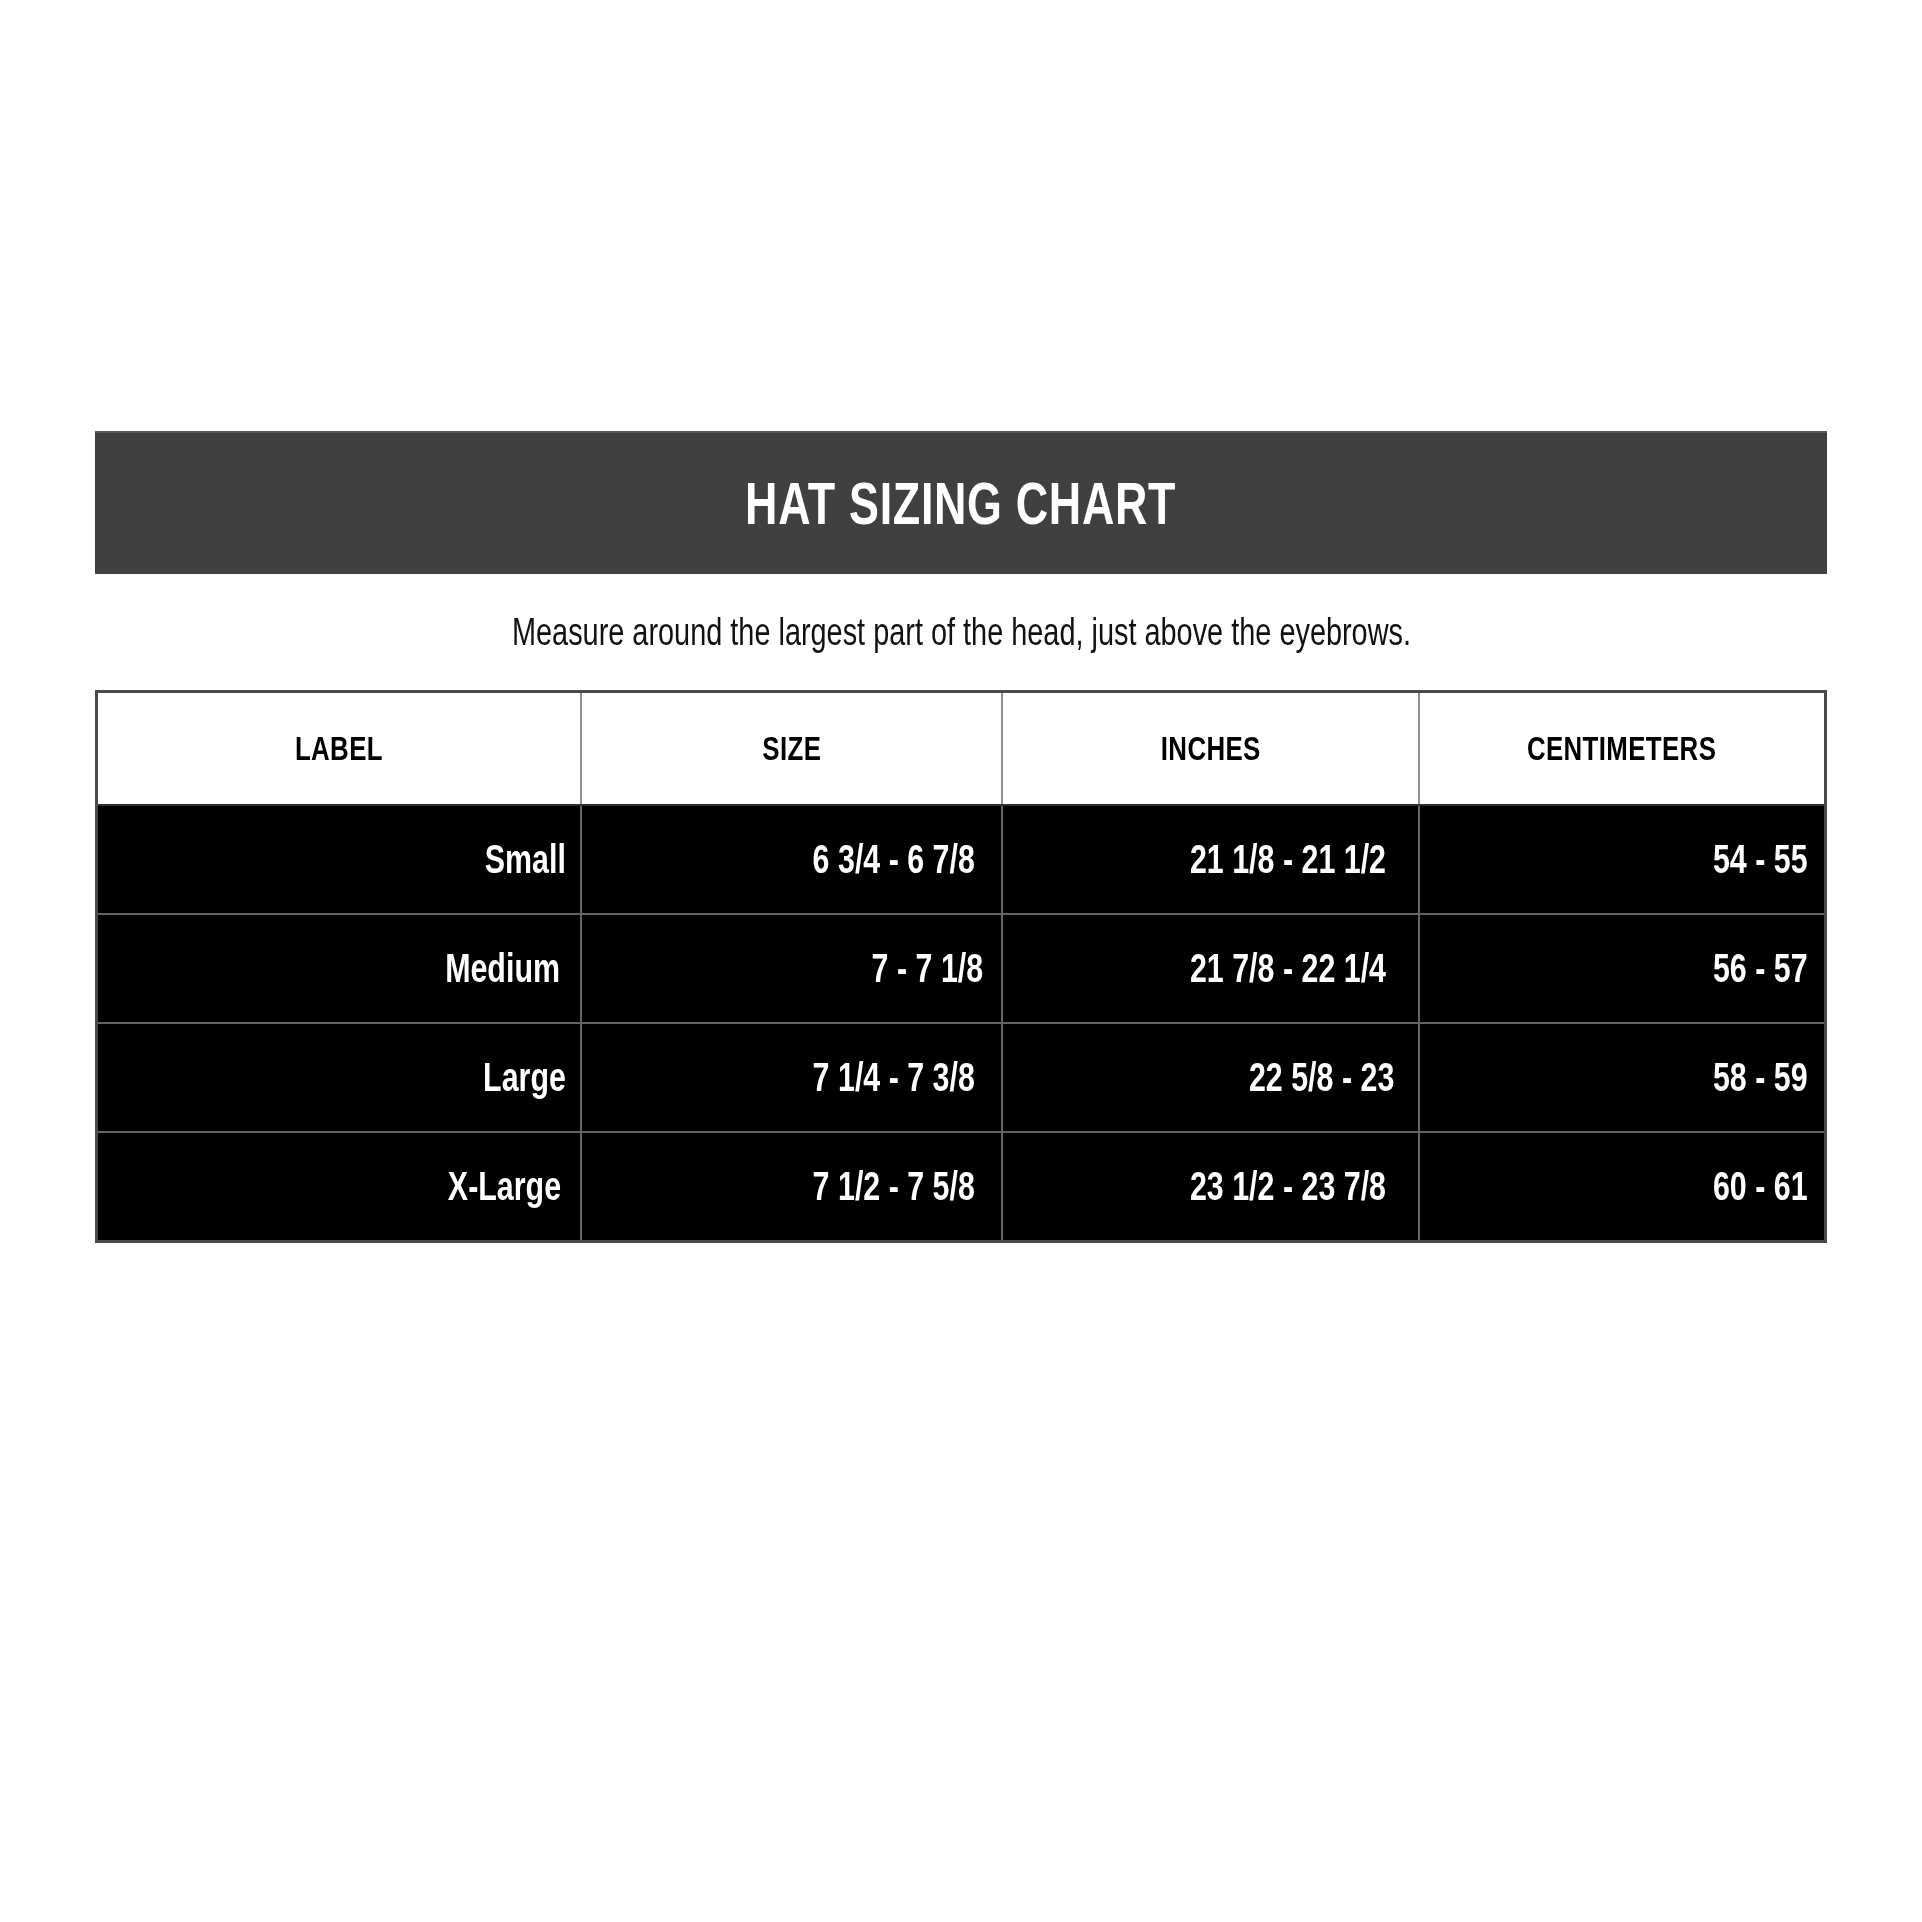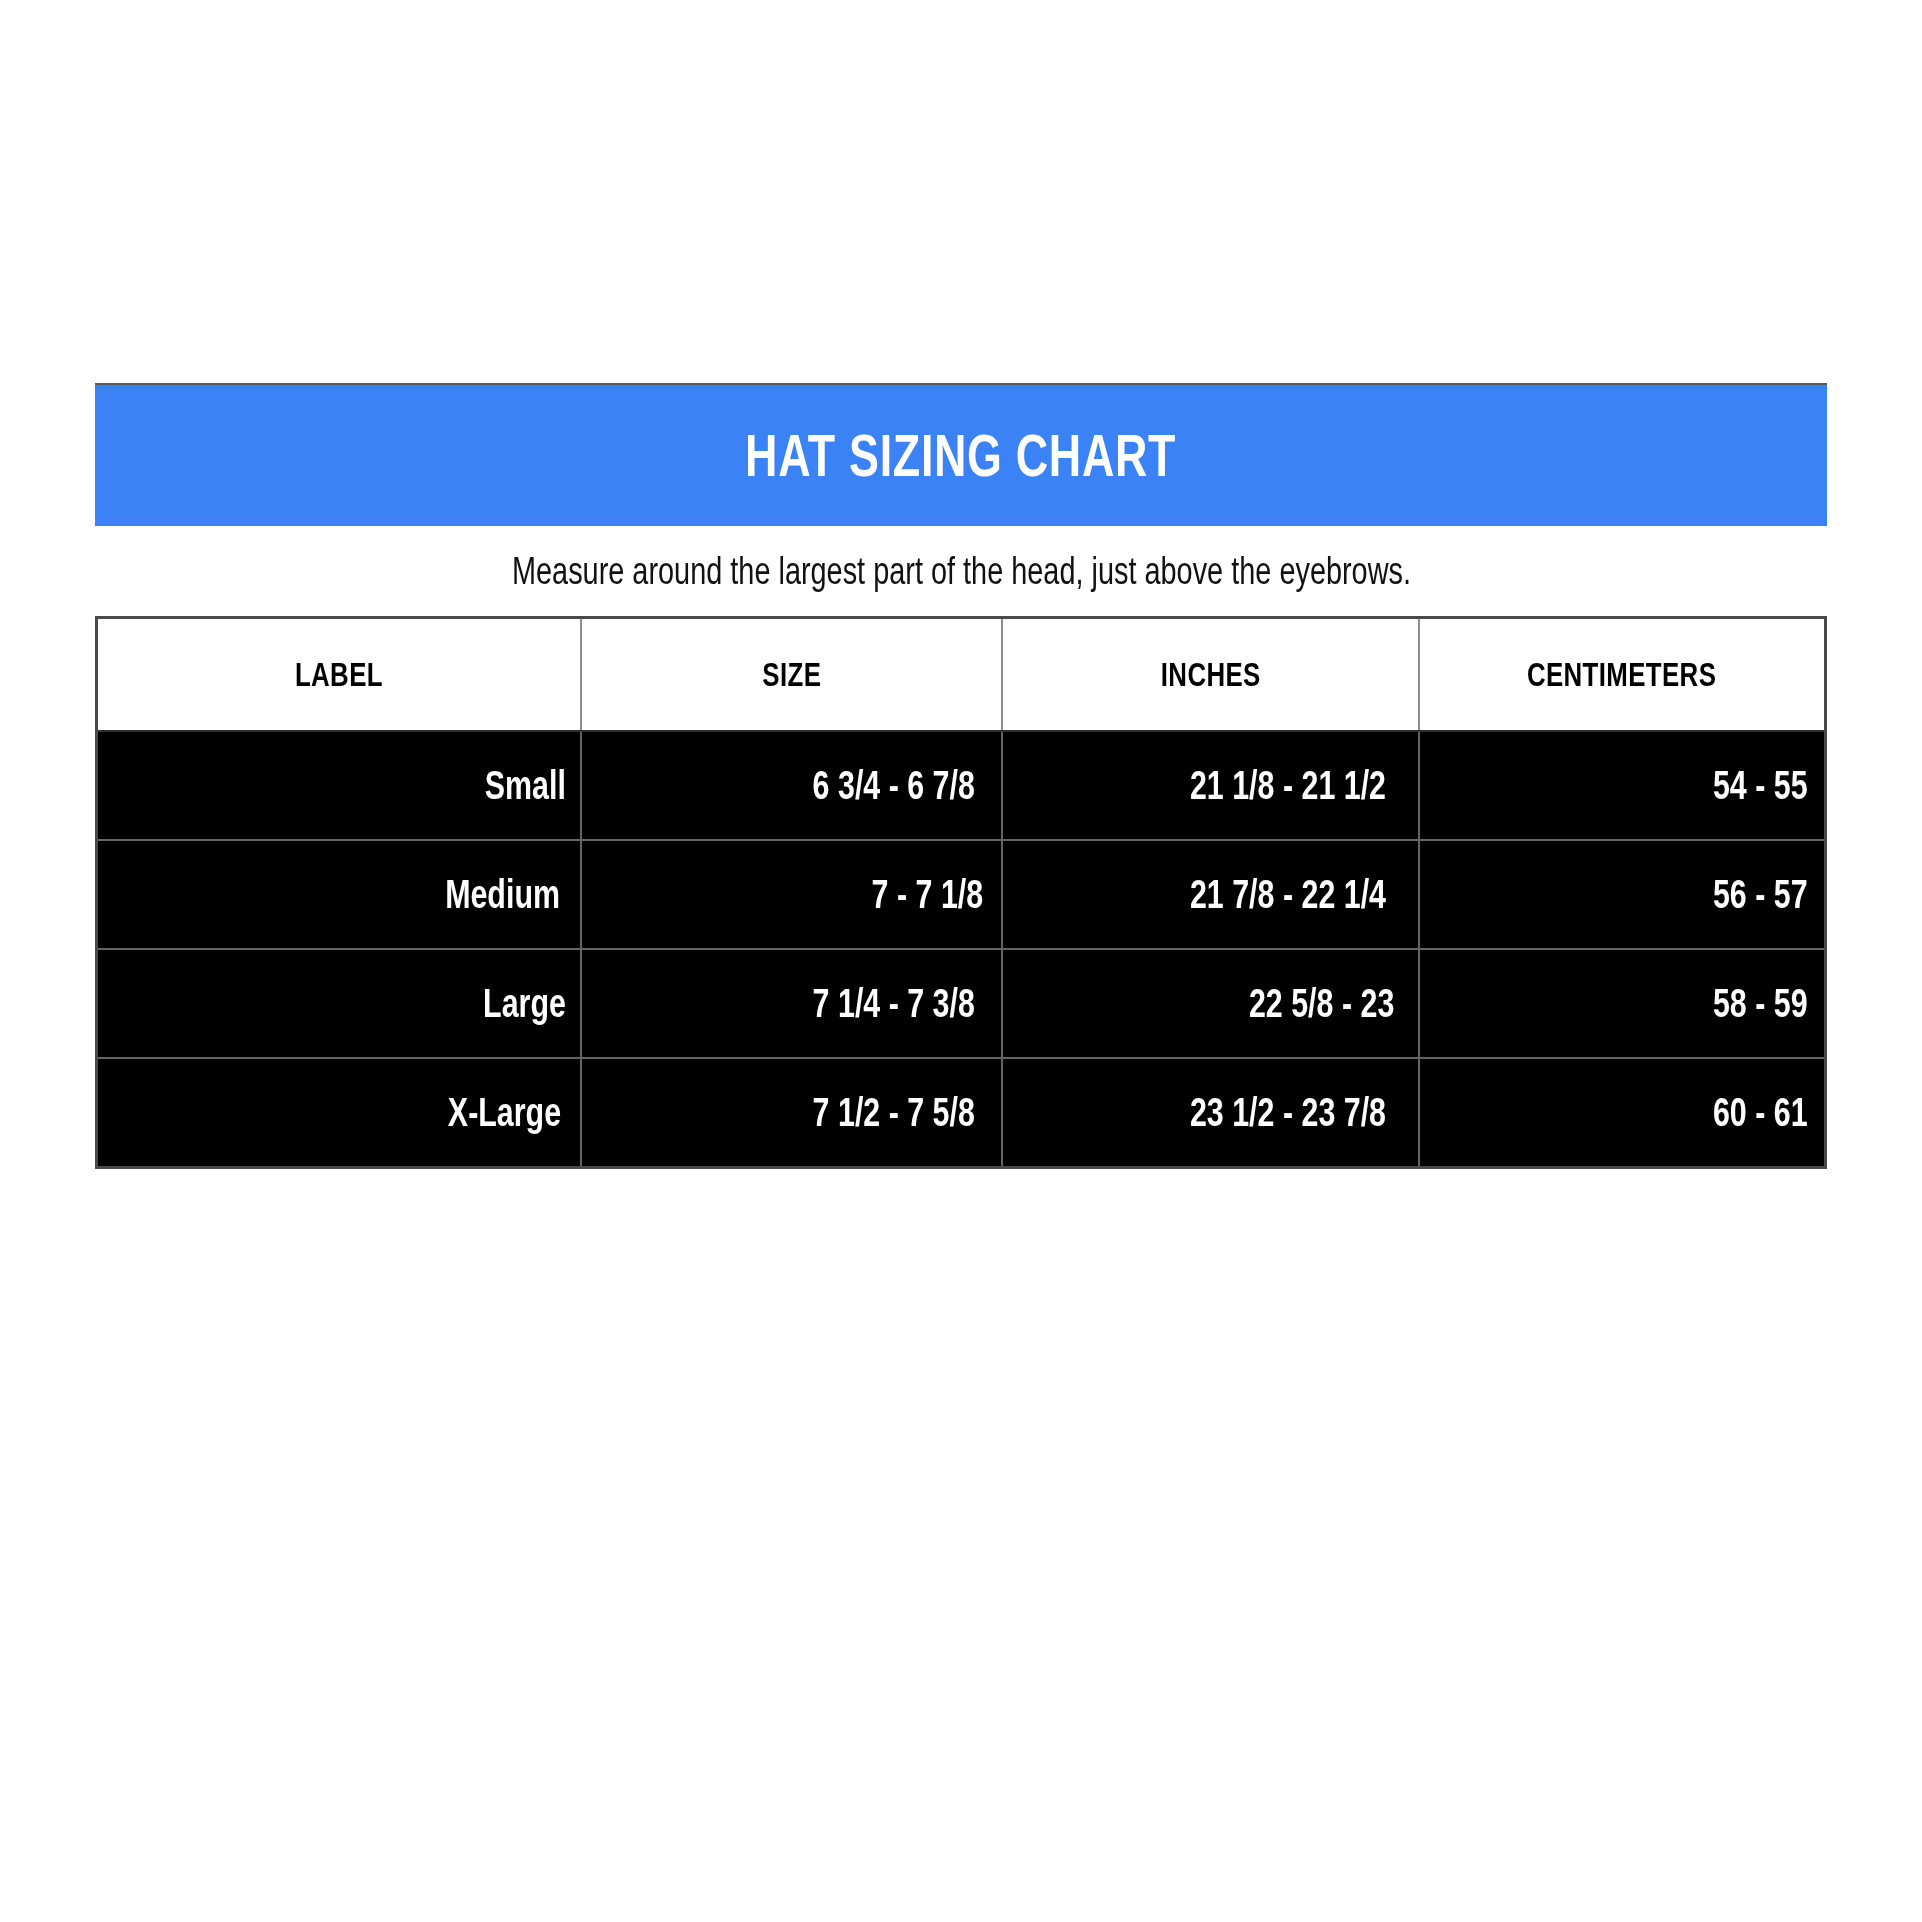--- a/index.html
+++ b/index.html
@@ -23,35 +23,36 @@
   }
   
   .cond {
     display: inline-block;
     transform: scaleX(0.76);
     transform-origin: center center;
     white-space: nowrap;
   }
   .banner {
     height: 143px;
-    background: #3b82f6;
+    background: #404040;
     border-top: 2.8px solid #5a5a5a;
     box-sizing: border-box;
     display: flex;
     align-items: center;
     justify-content: center;
+    margin-top: 48px;
   }
   .banner .title-text {
     color: #ffffff;
     font-size: 59px;
     font-weight: 700;
     letter-spacing: 0.9px;
   }
   .subtitle {
-    height: 90px;
+    height: 116px;
     display: flex;
     align-items: center;
     justify-content: center;
     color: #111111;
     font-size: 38px;
     font-weight: 400;
   }
   table.sizing {
     width: 1732px;
     border-collapse: collapse;

